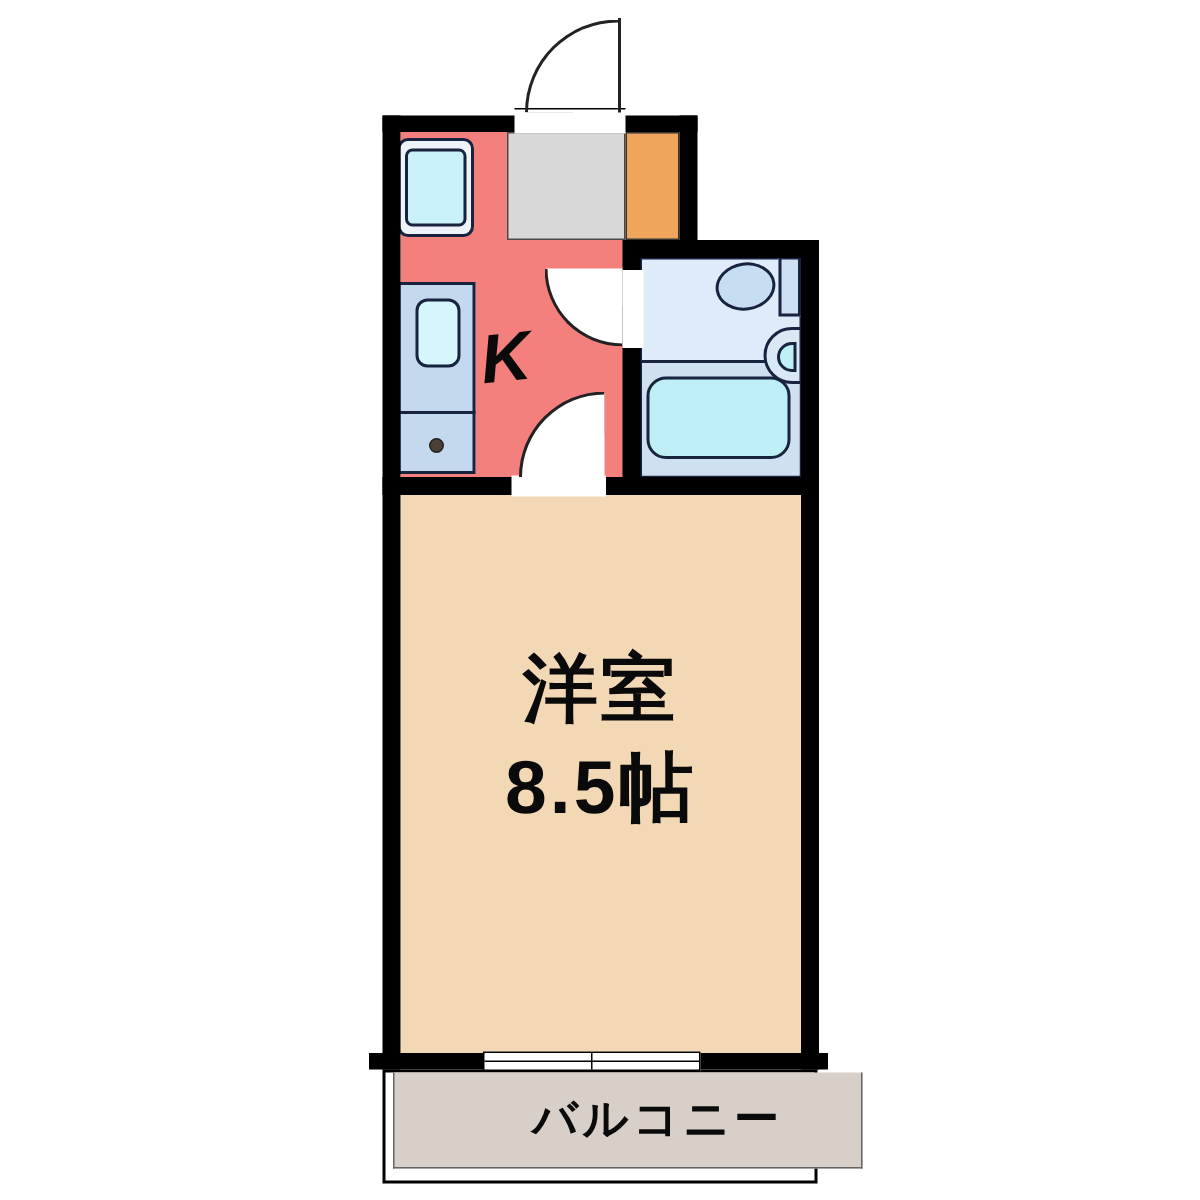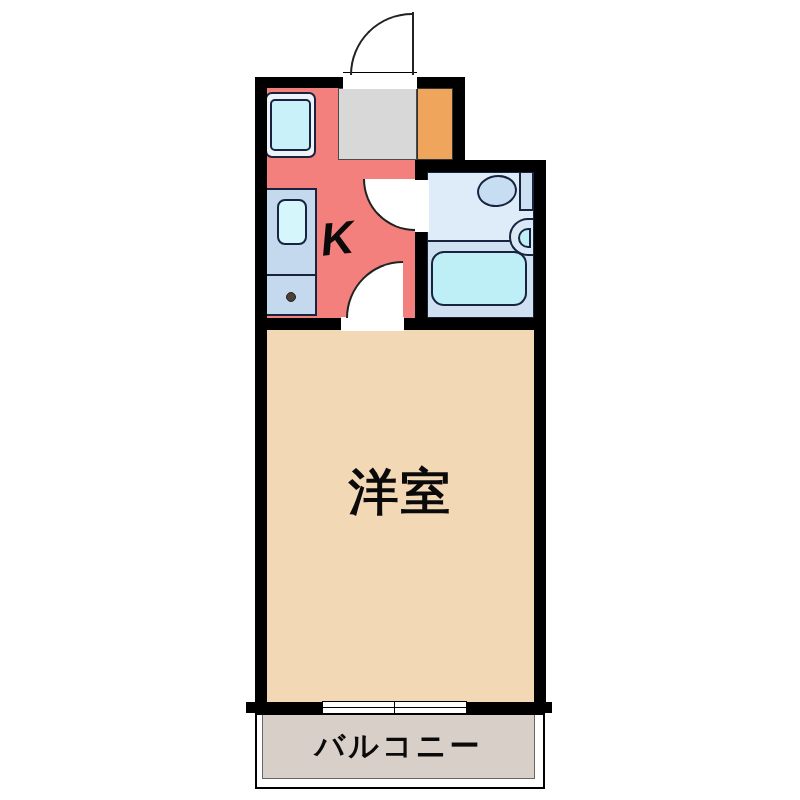--- a/index.html
+++ b/index.html
@@ -18,21 +18,21 @@
   .kitchen{background:#F4807D;}
   .genkan{background:#D8D8D8;border:1px solid #4a4a4a;}
   .storage{background:#F0A55C;border:1px solid #333;}
   .bathroom{background:#DEEBF8;border:2px solid #17233F;}
   .bath-lower{position:absolute;left:0;bottom:0;width:105px;height:75px;
               background:#CFE0F1;border-top:2px solid #17233F;}
   .mainroom{background:#F3D8B6;}
   .balcony{background:#ffffff;border:2px solid #000;}
   .balcony-floor{position:absolute;left:5px;top:0;width:271px;height:63px;
                  background:#D8D0C8;border:1px solid #666;border-top:none;
-                 display:flex;align-items:center;justify-content:center;}
+                 display:flex;align-items:center;justify-content:center;padding-left:40px;}
   
   .out{border:2px solid #17233F;}
   .washer-pan{background:#EDF3F8;border-radius:7px;}
   .washer-tub{background:#C8F1F9;border-radius:5px;}
   .counter{background:#C5D9EE;}
   .sink{background:#D5F6FA;border-radius:8px;}
   .burner{background:#4a4036;border:1px solid #222;border-radius:50%;}
   .toilet-bowl{background:#C7DEF2;border-radius:50%;transform:rotate(-8deg);}
   .toilet-tank{background:#CEE1F2;}
   .basin{background:#D9E8F5;border-radius:19px 0 0 19px;}
@@ -104,15 +104,16 @@
   </div>
 
   <div class="abs swing leaf" style="left:412px;top:12px;width:2px;height:63px;"></div>
   <div class="abs swing arc-tl" style="left:350px;top:13px;width:62px;height:62px;"></div>
   <div class="abs swing arc-bl" style="left:363px;top:179px;width:52px;height:52px;"></div>
   <div class="abs swing arc-tl" style="left:346px;top:261px;width:57px;height:57px;background:#fff;"></div>
 
   <div class="abs lbl t-k" style="left:302px;top:210px;width:70px;height:56px;">K</div>
   <div class="abs lbl t-main" style="left:267px;top:424px;width:267px;height:136px;">
     <span>洋室</span>
+    <span>8.5帖</span>
   </div>
 
 </div>
 
 </body></html>

